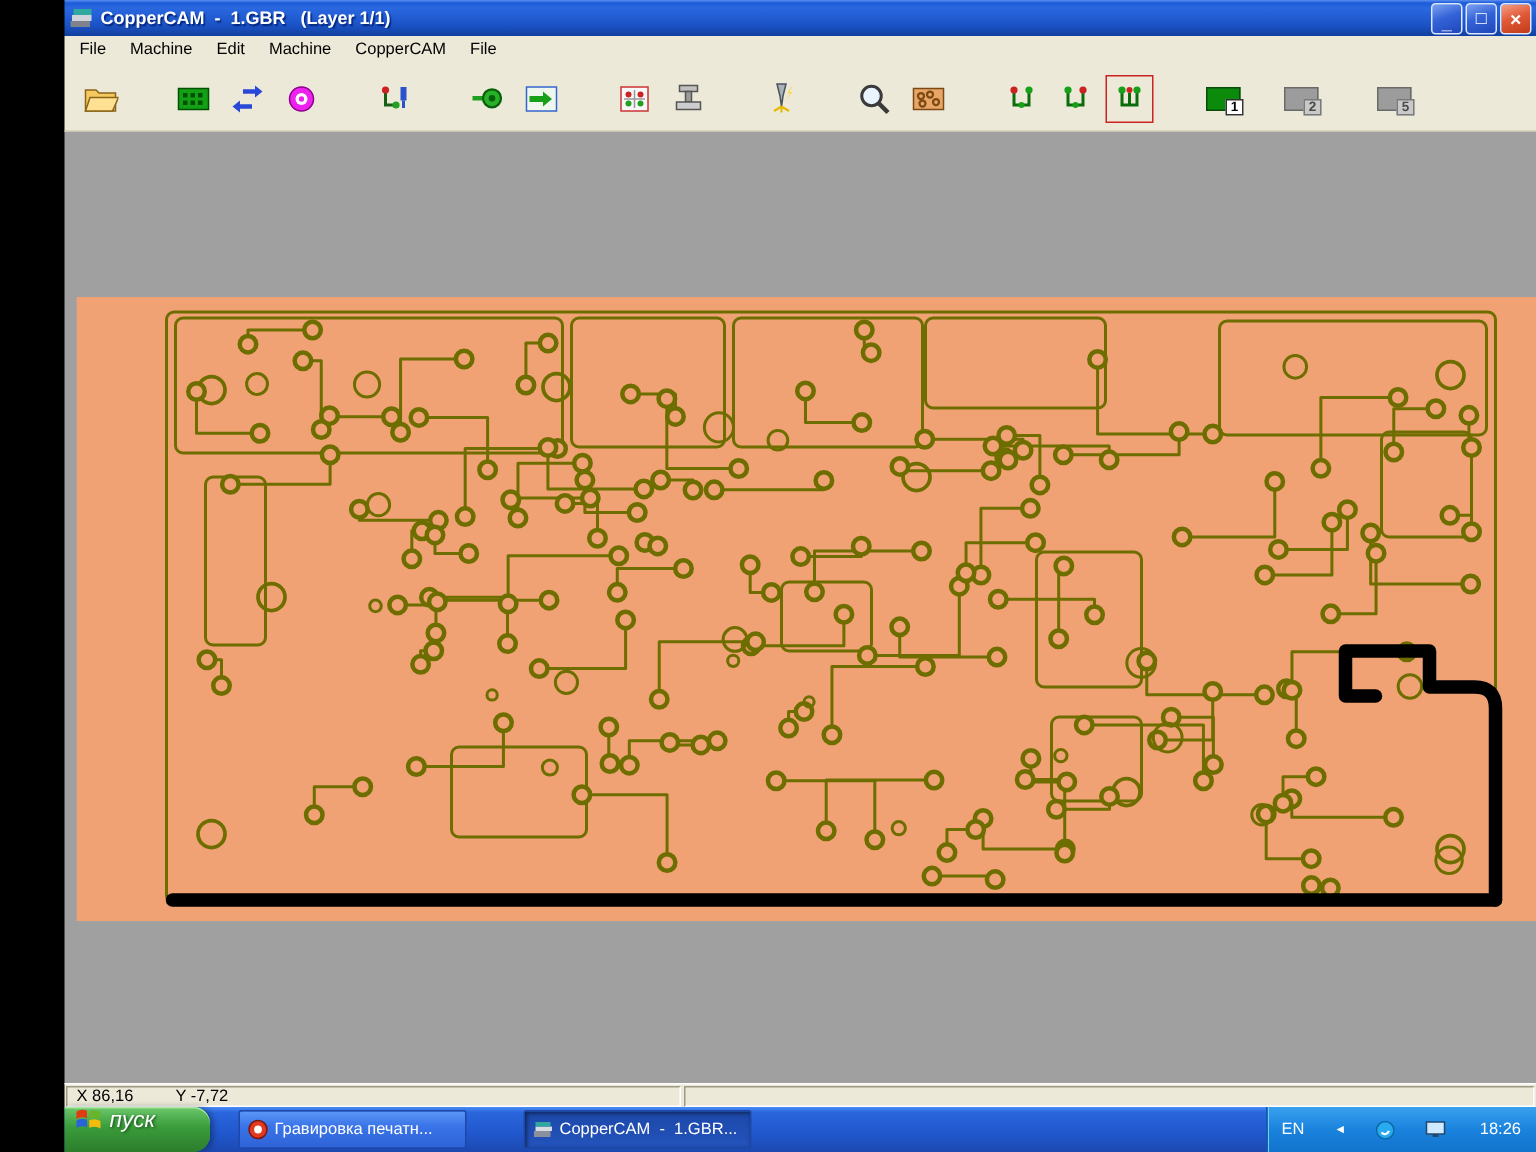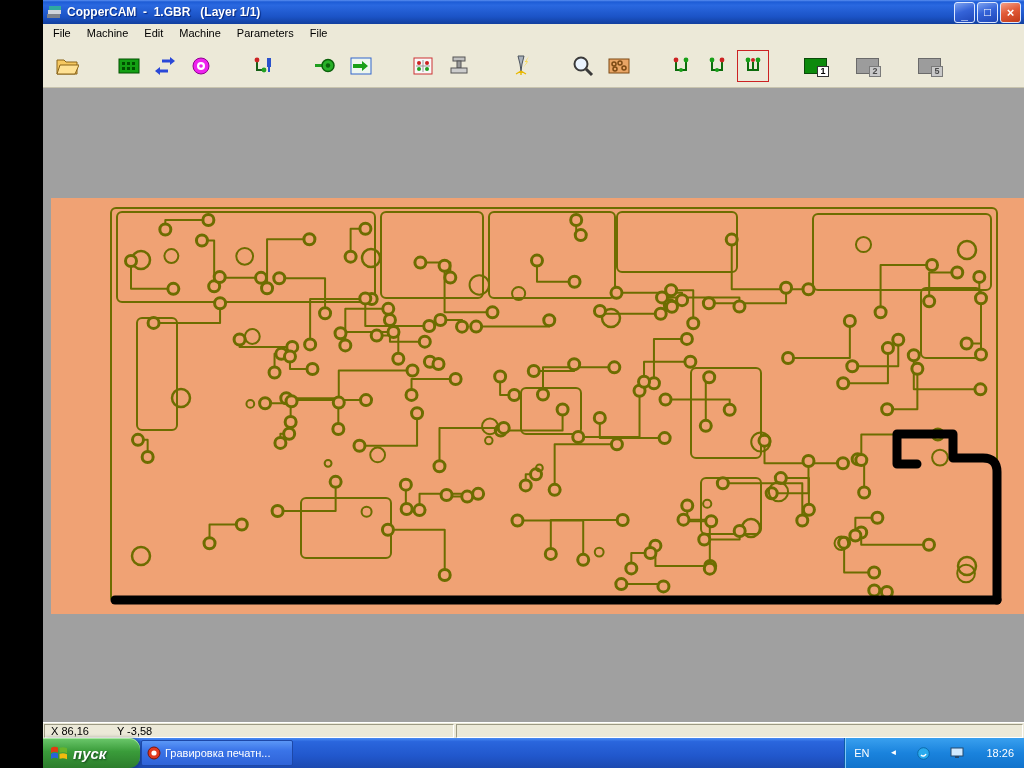--- a/index.html
+++ b/index.html
@@ -54,24 +54,24 @@
   .status-panel.coords{width:410px;}
   .status-panel.fill{flex:1;}
   .coord-x{margin-right:28px;}
 
   
   .taskbar{height:30px;flex:0 0 30px;display:flex;align-items:stretch;
     background:linear-gradient(180deg,#4a8cf5 0%,#2a66dd 12%,#2157cc 60%,#1c49b0 100%);}
   .start-btn{flex:0 0 97px;border:none;border-radius:0 11px 11px 0;
     background:linear-gradient(180deg,#6cc86c 0%,#3a9c3a 45%,#2c7d2c 100%);
     box-shadow:2px 0 4px rgba(0,0,0,.35), inset 0 1px 0 #a8e8a0;
-    display:flex;align-items:center;gap:5px;padding:0 12px 0 7px;color:#fff;
-    font-style:italic;font-weight:bold;font-size:15px;text-shadow:1px 1px 2px #14481a;
+    display:flex;gap:5px;padding:0 12px 0 7px;color:#fff;
+    font-style:italic;font-weight:normal;font-size:15px;text-shadow:1px 1px 2px #14481a;
     font-family:"Liberation Sans",sans-serif;}
-  .task-btn{flex:0 0 152px;margin:2px 1px;border-radius:2px;border:1px solid #1d48a8;
+  .task-btn{flex:0 0 152px;margin:2px 19px;border-radius:2px;border:1px solid #1d48a8;
     background:linear-gradient(180deg,#5b97f7 0%,#3a74e8 40%,#2f63d8 100%);
     display:flex;align-items:center;gap:4px;padding:0 5px;color:#fff;font-size:11px;overflow:hidden;}
   .task-btn .lbl{white-space:pre;overflow:hidden;text-overflow:ellipsis;}
   .task-btn.active{background:linear-gradient(180deg,#1c48a8 0%,#2353bc 100%);
     box-shadow:inset 1px 1px 3px rgba(0,0,0,.55);}
   .tray{margin-left:auto;display:flex;align-items:center;gap:20px;padding:0 10px 0 9px;
     background:linear-gradient(180deg,#39a0ef 0%,#1a83dd 50%,#1173cc 100%);
     border-left:1px solid #0d5ca6;box-shadow:inset 1px 0 0 #7fc7f7;color:#fff;font-size:11px;}
   .tray-chevron{font-size:8px;line-height:8px;}
   .tray-time{margin-left:2px;text-align:right;}
@@ -97,21 +97,21 @@
     <button class="win-btn closeb">
         <span>×</span>
       </button>
   </div>
 
   <div class="menubar">
     <span class="menu-item">File</span>
     <span class="menu-item">Machine</span>
     <span class="menu-item">Edit</span>
     <span class="menu-item">Machine</span>
-    <span class="menu-item">Parameters</span>
+    <span class="menu-item">CopperCAM</span>
     <span class="menu-item">File</span>
   </div>
 
   <div class="toolbar">
     <button class="tb-btn">
       <svg width="24" height="22" viewBox="0 0 24 22">
         <path d="M2 5h7l2 2h11v12H2z" fill="#f6c860" stroke="#8a6418"></path>
         <path d="M5 10h19l-4 9H2z" fill="#ffe193" stroke="#8a6418"></path>
       </svg>
     </button>
@@ -550,21 +550,21 @@
         <circle cx="888.9716482162476" cy="259.6240425109863" r="7.849513530731201" fill="none" stroke="#6d6d00" stroke-width="2"></circle>
         <circle cx="326.6325902938843" cy="256.90629959106445" r="7.3804240226745605" fill="none" stroke="#6d6d00" stroke-width="2"></circle>
         <path d="M64 402 H946" stroke="#000000" stroke-width="9" stroke-linecap="round" fill="none"></path>
         <path d="M946 402 V274 Q946 260 932 260 H902 V236 H846 V266 H866" stroke="#000000" stroke-width="9" fill="none" stroke-linejoin="round" stroke-linecap="round"></path>
       </svg>
   </div>
 
   <div class="statusbar">
     <div class="status-panel coords">
       <span class="coord-x">X 86,16</span>
-      <span>Y -3,58</span>
+      <span>Y -7,72</span>
     </div>
     <div class="status-panel fill"></div>
   </div>
 
   <div class="taskbar">
     <button class="start-btn">
       <svg width="18" height="16" viewBox="0 0 18 16">
         <path d="M1 3q3-2 7-0.5v5Q4 6 1 8z" fill="#e23a12"></path>
         <path d="M9.5 2.8q4-1.5 7.5 0.5v5q-3.5-2-7.5-0.5z" fill="#68b42a"></path>
         <path d="M1 9q3-2 7-0.5v5Q4 12 1 14z" fill="#2a62d8"></path>
@@ -572,20 +572,28 @@
       </svg>
       <span>пуск</span>
     </button>
     <button class="task-btn">
       <svg width="14" height="14" viewBox="0 0 14 14">
         <circle cx="7" cy="7" r="6" fill="#e23920" stroke="#7c150a"></circle>
         <circle cx="7" cy="7" r="2.6" fill="#fff"></circle>
       </svg>
       <span class="lbl">Гравировка печатн...</span>
     </button>
+    <button class="task-btn active">
+      <svg width="14" height="14" viewBox="0 0 14 14">
+        <rect x="1" y="8" width="11" height="4" fill="#8a909c"></rect>
+        <rect x="2" y="5" width="11" height="3" fill="#d8dce2"></rect>
+        <rect x="2" y="2" width="10" height="3" fill="#2fa8a0"></rect>
+      </svg>
+      <span class="lbl">CopperCAM  -  1.GBR...</span>
+    </button>
     <div class="tray">
       <span>EN</span>
       <span class="tray-chevron">◄</span>
       <svg width="13" height="13" viewBox="0 0 13 13">
         <circle cx="6.5" cy="6.5" r="5.8" fill="#29aaee" stroke="#0c6aa8"></circle>
         <path d="M4 8c2 2 4 1 5-1" stroke="#fff" fill="none" stroke-width="1.5"></path>
       </svg>
       <svg width="14" height="13" viewBox="0 0 14 13">
         <rect x="1" y="1" width="12" height="8" fill="#cfe9ff" stroke="#23486e"></rect>
         <rect x="5" y="9" width="4" height="2" fill="#23486e"></rect>

